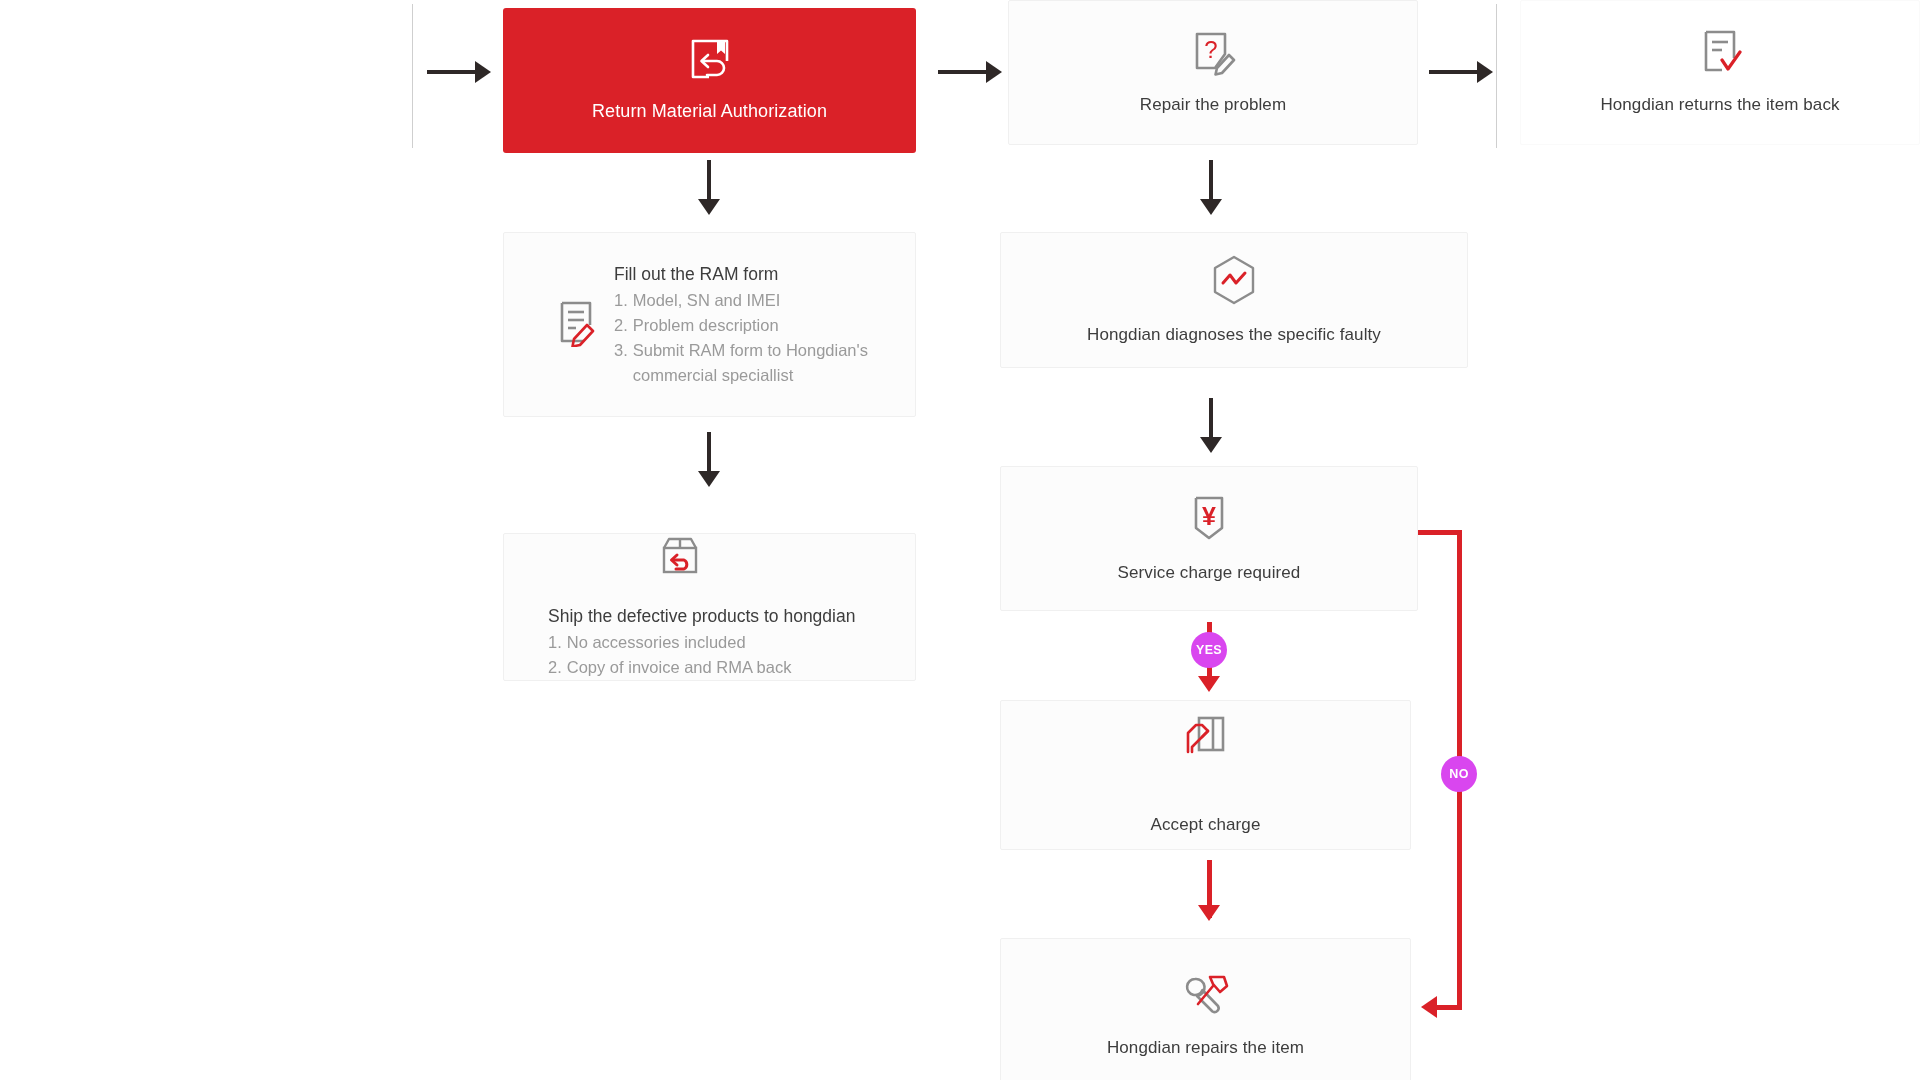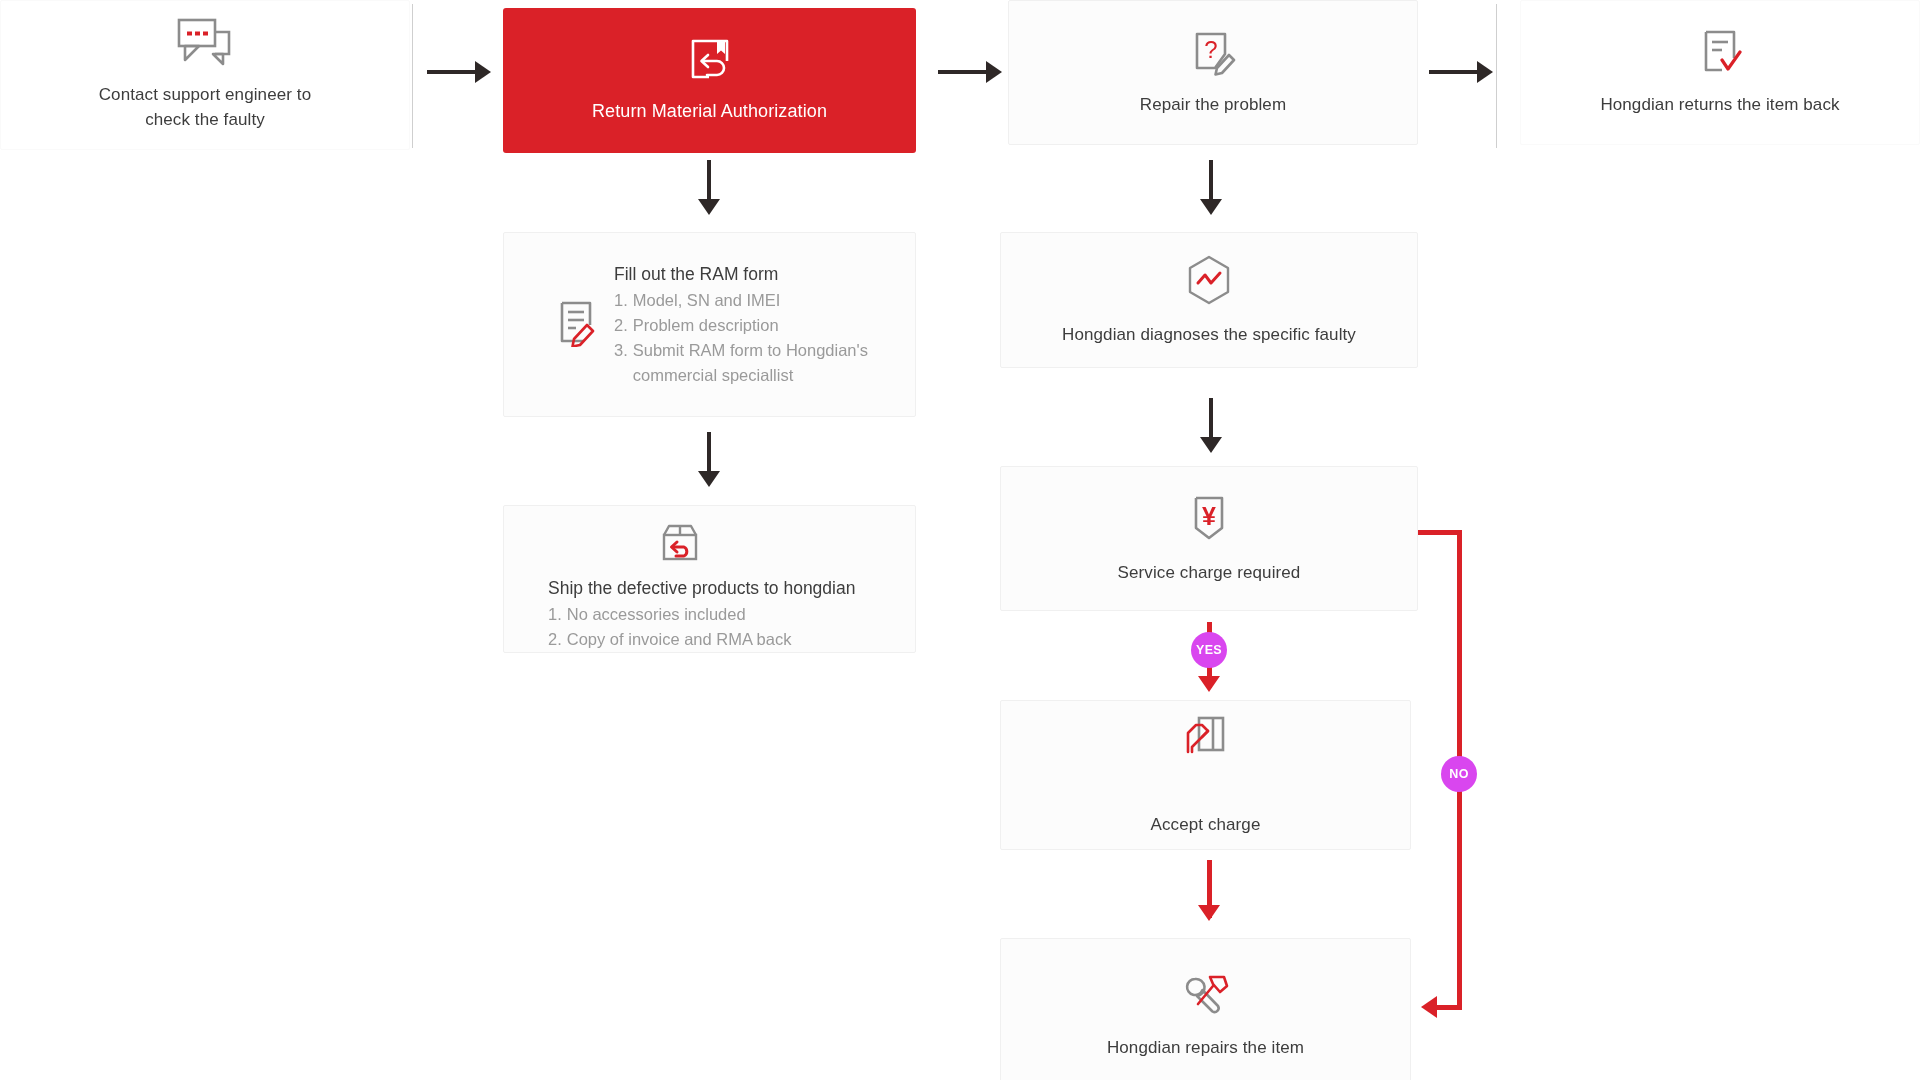--- a/index.html
+++ b/index.html
@@ -60,21 +60,21 @@
   }
   .listbody .li {
     color: #9a9a9a; font-size: 16.5px; line-height: 25px;
     text-align: left; display: flex;
   }
   .listbody .li .num { flex: 0 0 auto; margin-right: 5px; }
   .listbody .li .txt { flex: 1 1 auto; }
 
   .node.listnode.centerlist {
     flex-direction: column; align-items: flex-start;
-    justify-content: flex-end; padding-left: 44px;
+    justify-content: space-between; padding-left: 44px; margin-top: 28px;
   }
   .node.listnode.centerlist .icon { margin: 0 0 6px 110px; }
 
   
   .vline, .hline {
     position: absolute;
     background: #2e2827;
   }
   .arrow-down-head {
     position: absolute;
@@ -121,35 +121,20 @@
     justify-content: center;
     letter-spacing: .3px;
     z-index: 5;
   }
 </style>
 </head>
 <body>
 
 <div id="stage">
 
-  <div class="node plain" style="left:0px; top:0px; width:410px; height:150px;">
-    <span class="icon">
-      <svg width="56" height="48" viewBox="0 0 56 48">
-        <rect x="2" y="2" width="36" height="26" fill="none" stroke="#8c8c8c" stroke-width="2.6"></rect>
-        <polygon points="8,28 8,42 22,28" fill="none" stroke="#8c8c8c" stroke-width="2.6" stroke-linejoin="round"></polygon>
-        <polyline points="38,14 52,14 52,36 38,36" fill="none" stroke="#8c8c8c" stroke-width="2.6"></polyline>
-        <polygon points="46,36 46,46 36,36" fill="none" stroke="#8c8c8c" stroke-width="2.6" stroke-linejoin="round"></polygon>
-        <rect x="10" y="13.5" width="5" height="4" fill="#da2128"></rect>
-        <rect x="18" y="13.5" width="5" height="4" fill="#da2128"></rect>
-        <rect x="26" y="13.5" width="5" height="4" fill="#da2128"></rect>
-      </svg>
-    </span>
-    <div class="label">Contact support engineer to</div>
-    <div class="label">check the faulty</div>
-  </div>
 
   <div class="divider" style="left:412px; top:4px; height:144px;"></div>
 
   <div class="hline" style="left:427px; top:70px; width:48px; height:4px;"></div>
   <div class="arrow-right-head" style="left:475px; top:61px;"></div>
 
   <div class="node red" style="left:503px; top:8px; width:413px; height:145px;">
     <span class="icon">
       <svg width="46" height="46" viewBox="0 0 46 46">
         <polyline points="29,4 6,4 6,40 22,40" fill="none" stroke="#ffffff" stroke-width="2.6" stroke-linejoin="round"></polyline>
@@ -247,21 +232,21 @@
       <div class="li">
         <span class="num">2.</span>
         <span class="txt">Copy of invoice and RMA back</span>
       </div>
     </div>
   </div>
 
   <div class="vline" style="left:1209px; top:160px; width:4px; height:42px;"></div>
   <div class="arrow-down-head" style="left:1200px; top:199px;"></div>
 
-  <div class="node" style="left:1000px; top:232px; width:418px; height:136px;">
+  <div class="node" style="left:1000px; top:232px; width:468px; height:136px;">
     <span class="icon">
       <svg width="48" height="52" viewBox="0 0 48 52">
         <polygon points="24,3 43,14 43,38 24,49 5,38 5,14" fill="none" stroke="#8c8c8c" stroke-width="2.4" stroke-linejoin="round"></polygon>
         <polyline points="13,29 20,21 26,29 35,19" fill="none" stroke="#da2128" stroke-width="3" stroke-linecap="round" stroke-linejoin="round"></polyline>
       </svg>
     </span>
     <div class="label">Hongdian diagnoses the specific faulty</div>
   </div>
 
   <div class="vline" style="left:1209px; top:398px; width:4px; height:42px;"></div>

